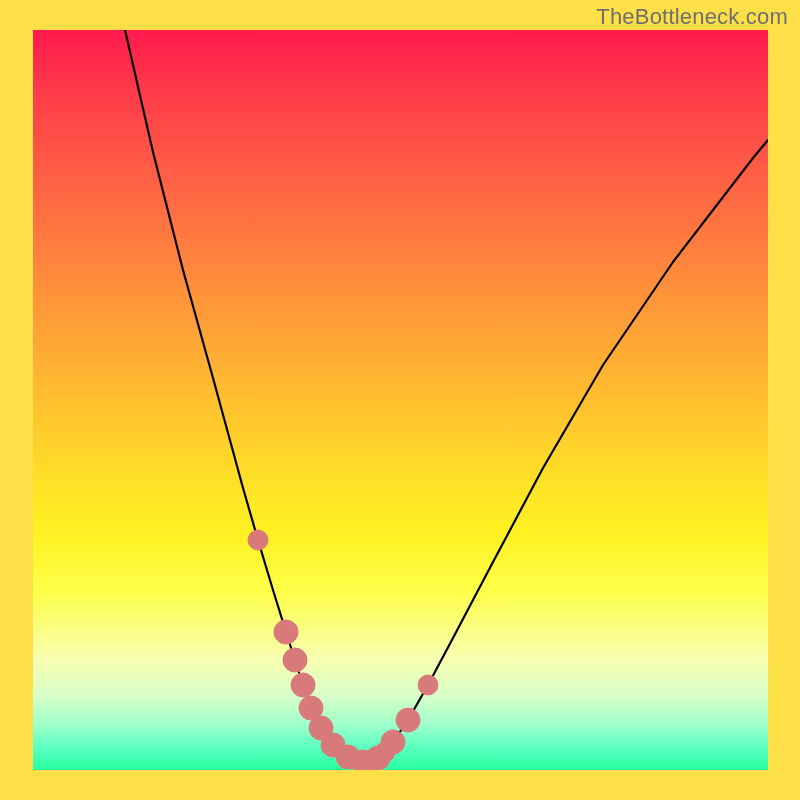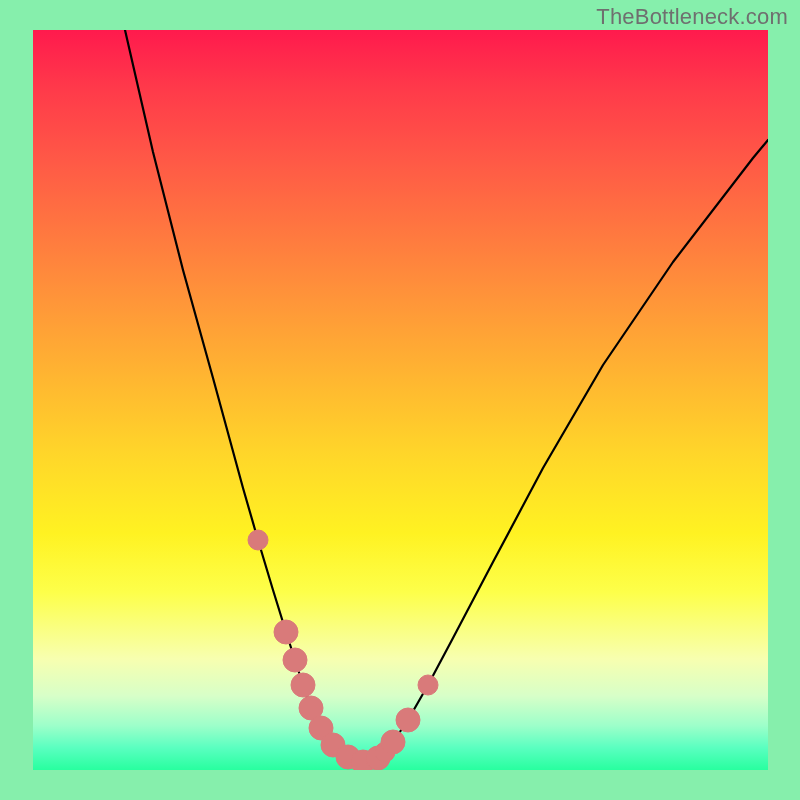--- a/index.html
+++ b/index.html
@@ -10,21 +10,21 @@
     background: #000000;
     overflow: hidden;
     font-family: Arial, Helvetica, sans-serif;
   }
   .frame {
     position: absolute;
     left: 0;
     top: 0;
     width: 800px;
     height: 800px;
-    background: #86efac;
+    background: #fde047;
   }
   .plot {
     position: absolute;
     left: 33px;
     top: 30px;
     width: 735px;
     height: 740px;
     background: linear-gradient(
       to bottom,
       #ff1a4d 0%,

